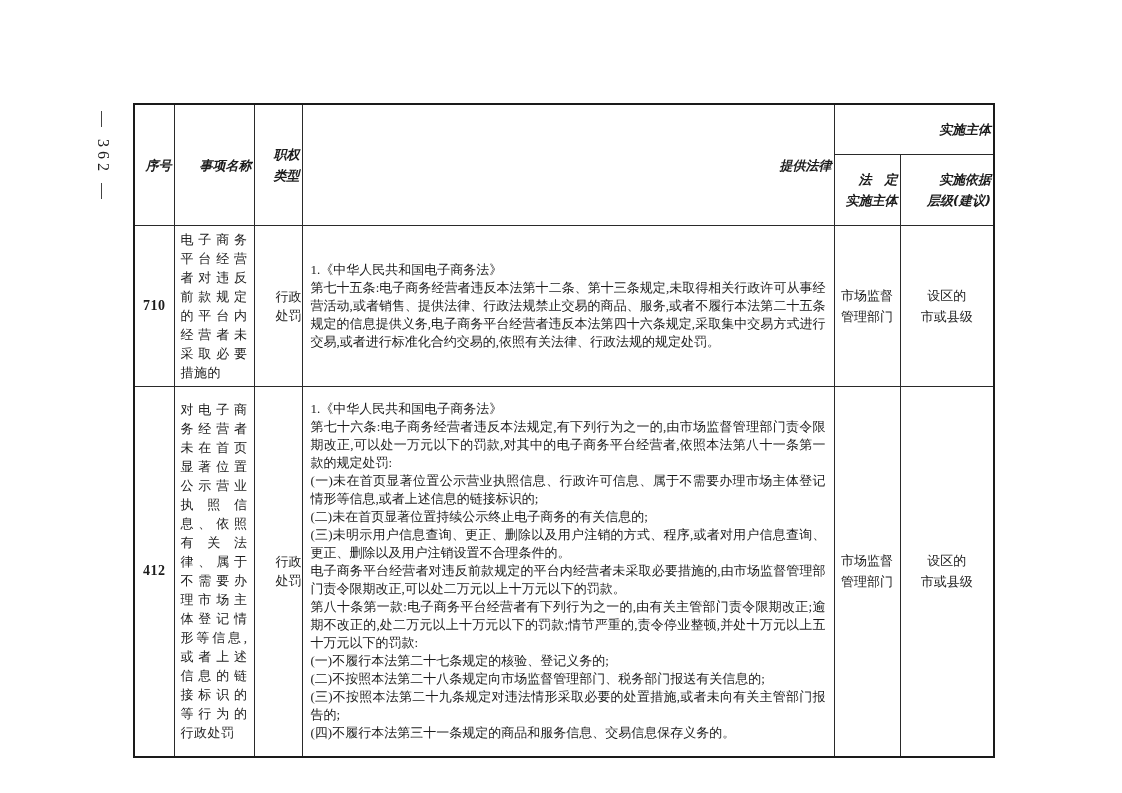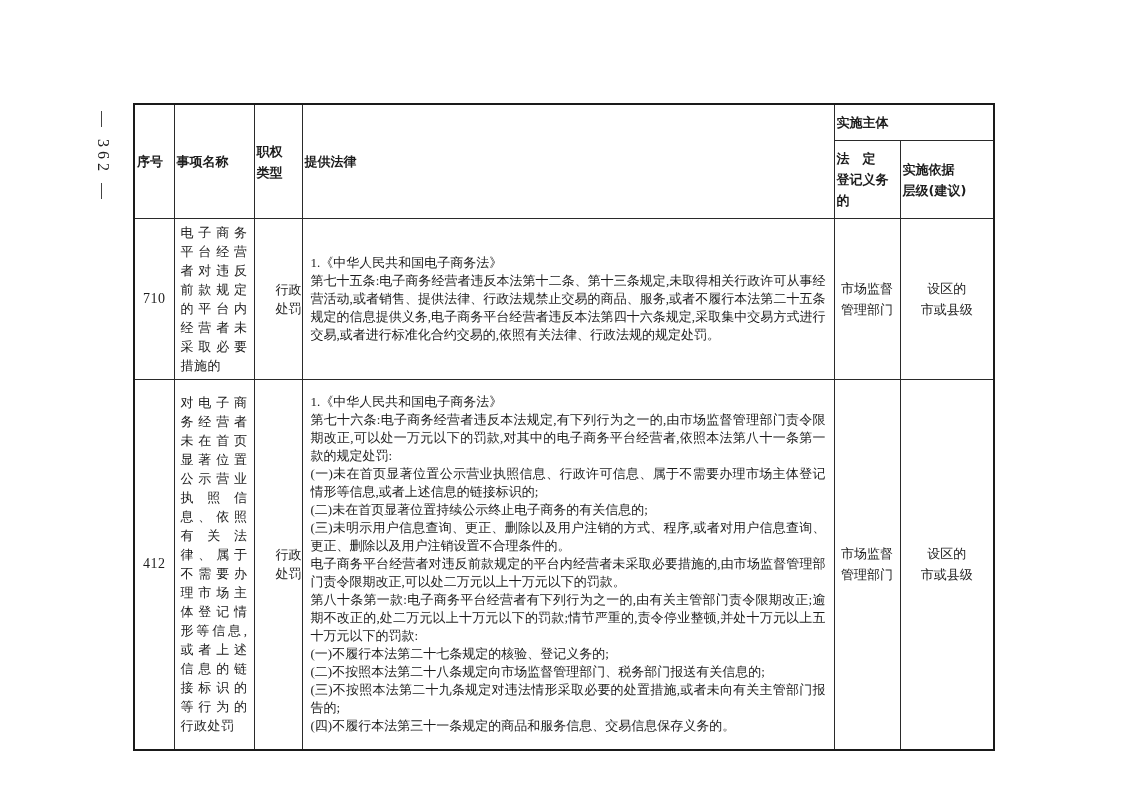--- a/index.html
+++ b/index.html
@@ -39,34 +39,36 @@
   .doc-table td, .doc-table th {
     border:1px solid #2a2a2a;
     vertical-align:middle;
     font-size:13px;
     color:#1c1c1c;
   }
   .doc-table th {
     font-family:"DejaVu Sans", sans-serif;
     font-weight:bold;
     font-size:13px;
-    text-align:left;
+    text-align:right;
     white-space:pre-line;
     line-height:21px;
-    padding:7px 2px;
+    padding:14px 2px;
+    font-style:italic;
   }
   tr.hdr-top { height:25px; }
   tr.hdr-sub { height:50px; }
   tr.row-710 { height:144px; }
   tr.row-711 { height:370px; }
 
   td.cell-serial {
     text-align:center;
     font-size:14px;
     letter-spacing:0.5px;
+    font-weight:bold;
   }
   td.cell-item {
     padding:4px 6px;
     text-align:justify;
     line-height:19px;
     letter-spacing:0.5px;
   }
   td.cell-power {
     text-align:right;
     white-space:pre-line;
@@ -106,21 +108,21 @@
         <tr class="hdr-top">
       <th rowspan="2">序号</th>
       <th rowspan="2">事项名称</th>
       <th rowspan="2">职权
 类型</th>
       <th rowspan="2">提供法律</th>
       <th colspan="2">实施主体</th>
     </tr>
     <tr class="hdr-sub">
       <th>法　定
-登记义务的</th>
+实施主体</th>
       <th>实施依据
 层级(建议)</th>
     </tr>
 
     <tr class="row-710">
       <td class="cell-serial">710</td>
       <td class="cell-item">电子商务平台经营者对违反前款规定的平台内经营者未采取必要措施的</td>
       <td class="cell-power">行政
 处罚</td>
       <td class="cell-basis">1.《中华人民共和国电子商务法》

